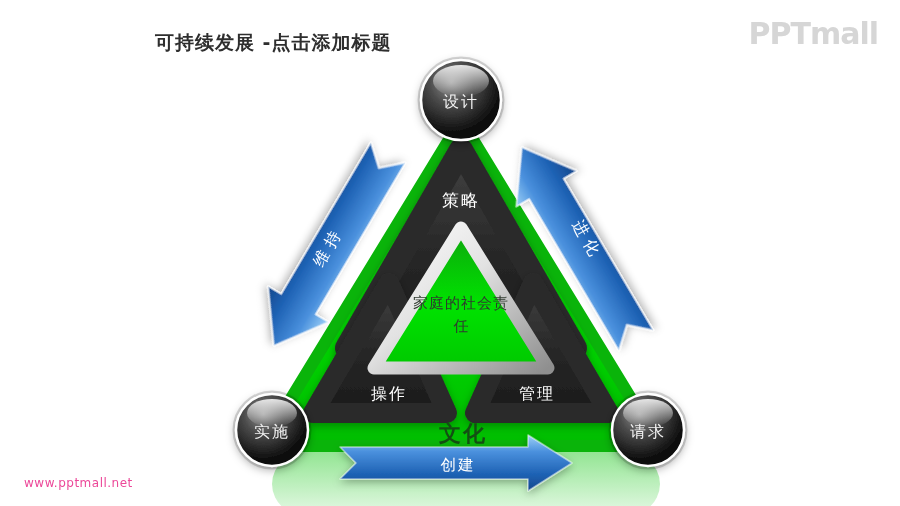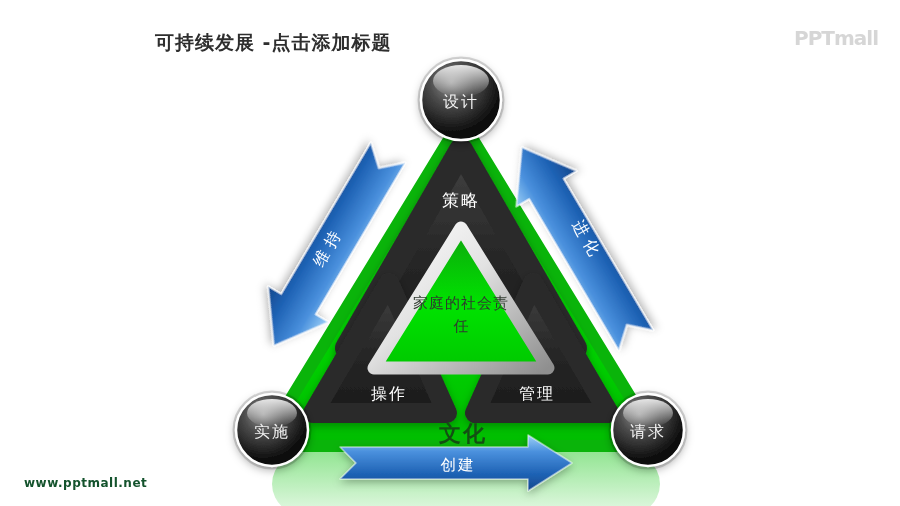--- a/index.html
+++ b/index.html
@@ -5,26 +5,26 @@
   html,body{margin:0;padding:0;}
   body{
     width:900px;height:506px;position:relative;background:#ffffff;overflow:hidden;
     font-family:"DejaVu Sans","Liberation Sans",sans-serif;
   }
   .slide-title{
     position:absolute;left:155px;top:30px;
     font-size:19px;font-weight:700;color:#2e2e2e;letter-spacing:1px;
   }
   .brand-logo{
-    position:absolute;right:22px;top:26px;
-    font-size:20px;font-weight:700;color:#d6d6d6;letter-spacing:-1px;margin-left:48px;
+    position:absolute;right:22px;top:16px;
+    font-size:30px;font-weight:700;color:#d6d6d6;letter-spacing:-1px;margin-left:48px;
   }
   .watermark{
     position:absolute;left:24px;top:476px;
-    font-size:12px;color:#14532d;letter-spacing:0.5px;font-weight:bold;
+    font-size:12px;color:#ec4899;letter-spacing:0.5px;
   }
   svg{position:absolute;left:0;top:0;}
   svg text{font-family:"DejaVu Sans","Liberation Sans",sans-serif;}
 </style>
 </head>
 <body>
 
 <div class="slide-title">可持续发展 -点击添加标题</div>
 <div class="brand-logo">PPTmall</div>
 <div class="watermark">www.pptmall.net</div>

